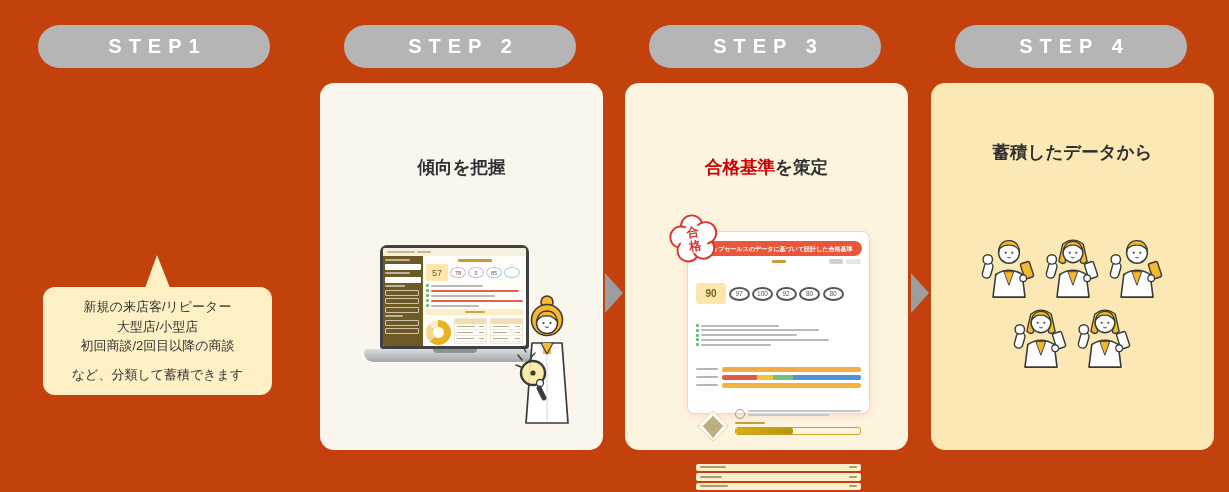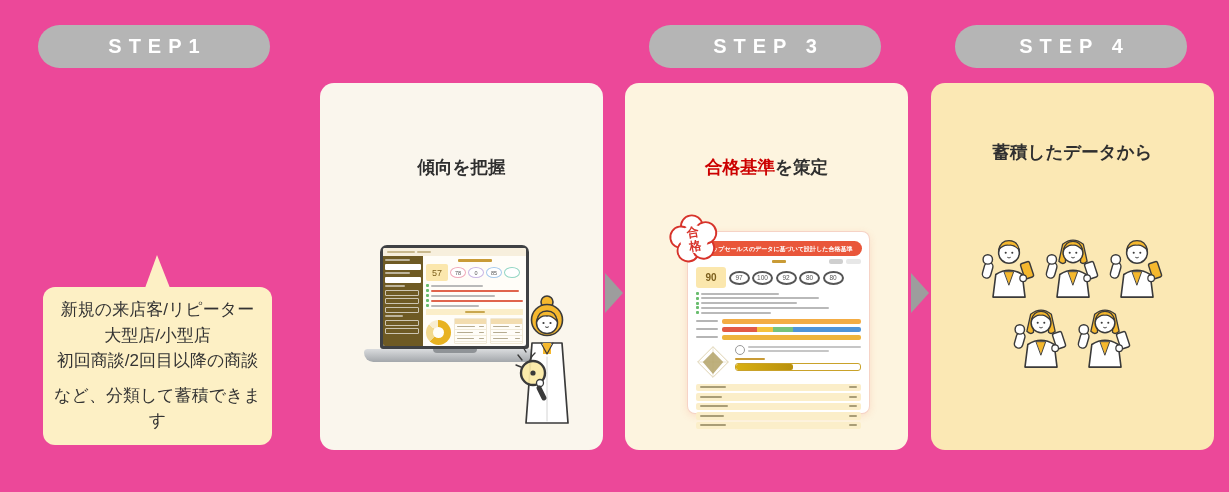--- a/index.html
+++ b/index.html
@@ -1,33 +1,33 @@
 <!DOCTYPE html>
 <html><head>
 <meta charset="utf-8">
 <style>
   html,body{margin:0;padding:0;background:#fff;}
-  .canvas{position:relative;width:1229px;height:492px;background:#ec4899;overflow:hidden;
+  .canvas{position:relative;width:1229px;height:492px;background:#c2410c;overflow:hidden;
           font-family:"Liberation Sans","DejaVu Sans",sans-serif;color:#2f2f2f;}
   .col{position:absolute;top:0;width:283px;height:492px;}
   .pill{position:absolute;top:25px;left:24px;width:232px;height:43px;background:#b5b5b5;
         border-radius:22px;color:#fff;display:flex;align-items:center;justify-content:center;
         font-size:20px;font-weight:600;letter-spacing:7px;text-indent:7px;}
   .card{position:absolute;top:83px;left:0;width:283px;height:367px;border-radius:14px;}
   .bg1{background:#f3f3f4;} .bg2{background:#faf6ed;} .bg3{background:#fdf4df;} .bg4{background:#fbe8b4;}
   .title{margin:44px 8px 0;text-align:center;font-size:17.5px;font-weight:bold;line-height:1.55;color:#2f2f2f;}
   .title.single{margin-top:56px;}
   .red{color:#cc0000;}
   .arrow{position:absolute;top:273px;width:0;height:0;border-top:20px solid transparent;
          border-bottom:20px solid transparent;border-left:18px solid #9d9d9d;}
   
   .pair{position:absolute;top:148px;left:0;width:283px;display:flex;justify-content:center;gap:24px;}
   .pair svg{width:74px;height:86px;}
   .bubble{position:absolute;left:29px;top:287px;width:229px;background:#fdf0c5;border-radius:12px;
-          padding:10px 4px 11px;font-size:17px;line-height:1.5;text-align:center;color:#333;box-sizing:border-box;}
+          padding:10px 4px 11px;font-size:13px;line-height:1.5;text-align:center;color:#333;box-sizing:border-box;}
   .bubble p{margin:0;}
   .bubble .footer{margin-top:9px;}
   .tail{position:absolute;top:-32px;left:102px;width:0;height:0;border-left:12px solid transparent;
         border-right:13px solid transparent;border-bottom:33px solid #fdf0c5;}
   
   .laptop{position:absolute;left:0;top:160px;width:283px;height:232px;}
   .screen{position:absolute;left:60px;top:2px;width:149px;height:104px;background:#3f4144;
           border-radius:7px 7px 3px 3px;padding:3px;box-sizing:border-box;}
   .screen-in{width:100%;height:100%;background:#fffdf8;border-radius:2px;overflow:hidden;display:flex;flex-direction:column;}
   .s-top{height:8px;background:#f7efdd;display:flex;align-items:center;gap:2px;padding:0 4px;flex:none;}
@@ -72,21 +72,21 @@
   .r-stamp{position:absolute;left:-22px;top:-21px;width:56px;height:56px;z-index:3;}
   .r-banner{position:absolute;top:9px;left:8px;right:7px;height:15px;background:#e9563a;border-radius:8px;
             color:#fff;display:flex;align-items:center;justify-content:center;font-size:7px;font-weight:bold;white-space:nowrap;}
   .r-banner span{transform:scale(.86);transform-origin:center;}
   .r-avatar{position:absolute;left:-4px;top:-3px;width:20px;height:20px;background:#fff;border:1.5px solid #e9563a;
             border-radius:50%;overflow:hidden;box-sizing:border-box;}
   .r-avatar::before{content:"";position:absolute;top:3px;left:50%;transform:translateX(-50%);width:7px;height:7px;
                     background:#fff;border:1px solid #b07d3a;border-radius:50%;}
   .r-avatar::after{content:"";position:absolute;bottom:1px;left:50%;transform:translateX(-50%);width:12px;height:6px;
                    background:#f5b82e;border-radius:6px 6px 0 0;}
-  .r-content{position:absolute;top:27px;left:8px;right:8px;bottom:6px;display:flex;flex-direction:column;}
+  .r-content{position:absolute;top:27px;left:8px;right:8px;bottom:6px;display:flex;flex-direction:column;gap:16px;}
   .r-meta{position:relative;height:6px;flex:none;}
   .r-meta .mid{position:absolute;left:50%;transform:translateX(-50%);top:1px;width:14px;height:2.5px;background:#c99b36;border-radius:1px;}
   .r-meta .pg1{position:absolute;right:18px;top:0;width:14px;height:4.5px;background:#cfcfcf;border-radius:2px;}
   .r-meta .pg2{position:absolute;right:0;top:0;width:15px;height:4.5px;background:#e7e7e7;border-radius:2px;}
   .r-scores{display:flex;align-items:center;gap:2.5px;margin-top:2px;flex:none;}
   .r-main{width:30px;height:21px;background:#fbe7ad;border-radius:3px;display:flex;align-items:center;
           justify-content:center;font-size:10px;font-weight:bold;color:#7c5f1c;flex:none;}
   .r-oval{width:21px;height:14px;border:2px solid;font-size:6.5px;}
   .r-checks{display:flex;flex-direction:column;gap:1.8px;margin-top:4px;flex:none;}
   .r-bars{display:flex;flex-direction:column;gap:3.5px;margin-top:5px;flex:none;}
@@ -193,20 +193,23 @@
     <div class="bubble">
       <div class="tail"></div>
       <p>新規の来店客/リピーター</p>
       <p>大型店/小型店</p>
       <p>初回商談/2回目以降の商談</p>
       <p class="footer">など、分類して蓄積できます</p>
     </div>
   </section>
 
   <section class="col" style="left:320px">
+    <div class="pill">
+      <span>STEP 2</span>
+    </div>
     <div class="card bg2">
       <h3 class="title">
         <br>
         <span>傾向を把握</span>
       </h3>
       <div class="laptop">
         <div class="screen">
           <div class="screen-in">
             <div class="s-top">
               <i style="width:28px"></i>

